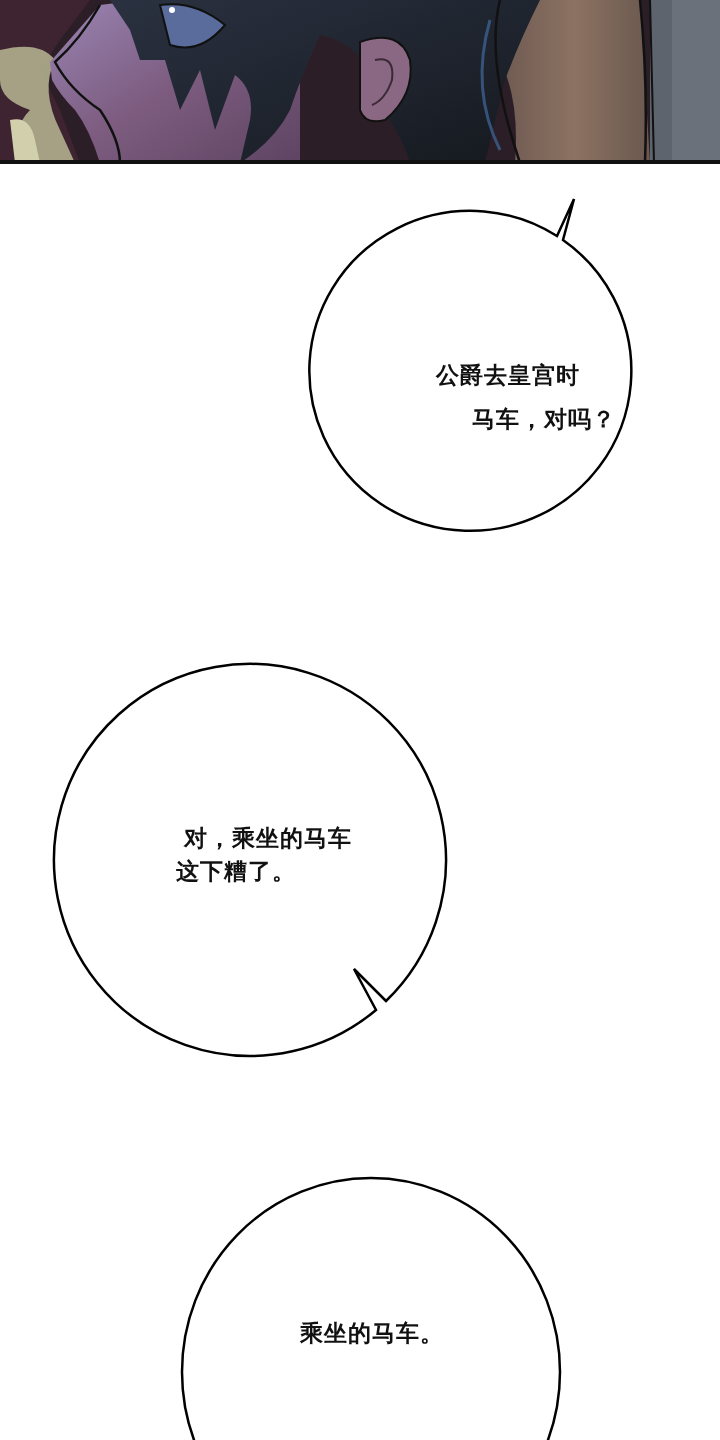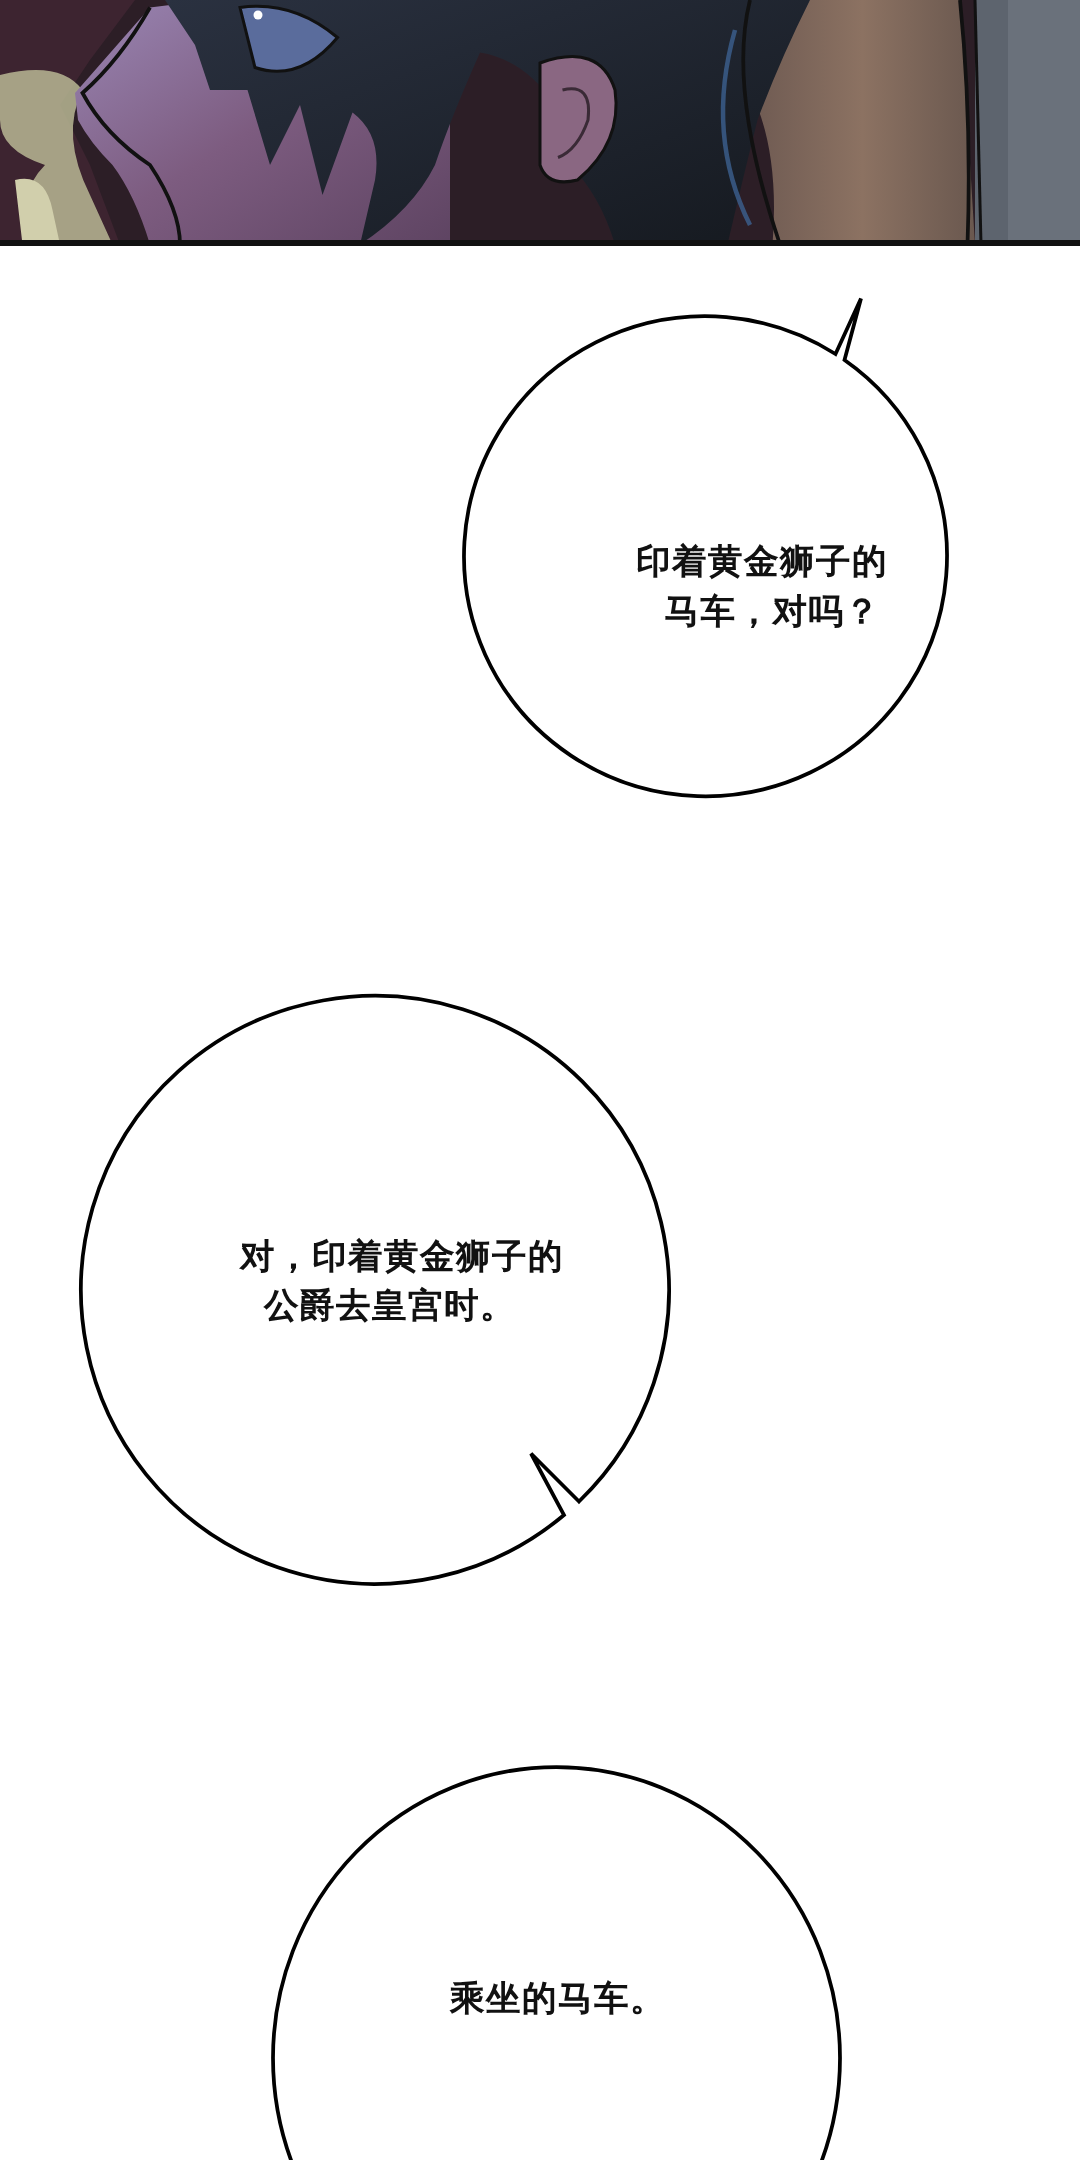--- a/index.html
+++ b/index.html
@@ -117,24 +117,24 @@
   <g>
     <path d="M386,1001 L354,969 L376,1010 A196,196 0 1 1 386,1001 Z" fill="#ffffff" stroke="#000000" stroke-width="2.5" stroke-linejoin="miter"></path>
   </g>
 
   <g>
     <ellipse cx="371" cy="1372" rx="189" ry="194" fill="#ffffff" stroke="#000000" stroke-width="2.5"></ellipse>
   </g>
 </svg>
 
 <div class="bubble-text" style="left:400px; top:359px; width:216px;">
-  <span class="line">印着黄金狮子的</span>
-  <span class="line" style="text-align:center; padding-left:14px;">马车，对吗？</span>
+  <span class="line">公爵去皇宫时</span>
+  <span class="line" style="text-align:right; padding-left:14px;margin-top:11px;">马车，对吗？</span>
 </div>
 
 <div class="bubble-text" style="left:146px; top:822px; width:244px;">
-  <span class="line">对，印着黄金狮子的</span>
-  <span class="line" style="text-align:left; padding-left:30px;">公爵去皇宫时。</span>
+  <span class="line">对，乘坐的马车</span>
+  <span class="line" style="text-align:left; padding-left:30px;">这下糟了。</span>
 </div>
 
 <div class="bubble-text" style="left:236px; top:1317px; width:272px;">
   <span class="line">乘坐的马车。</span>
 </div>
 
 </body></html>

